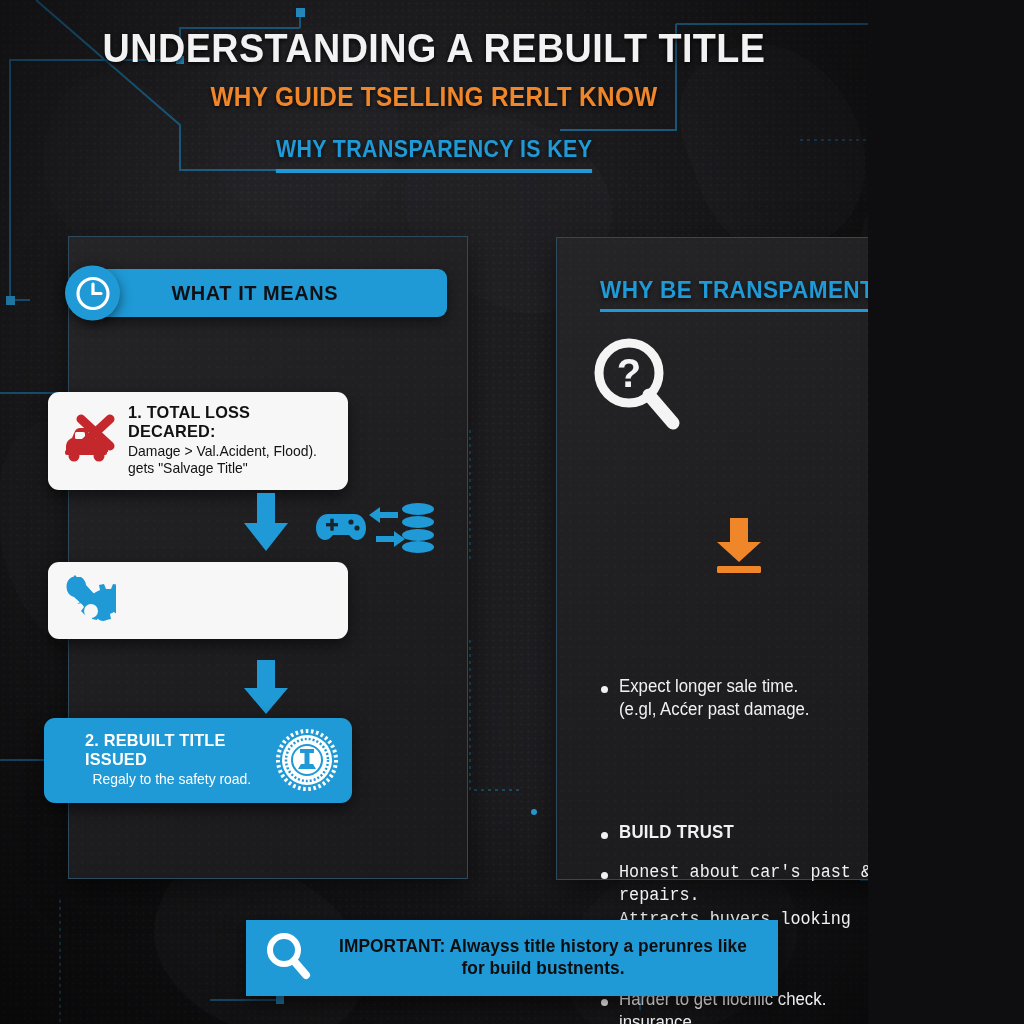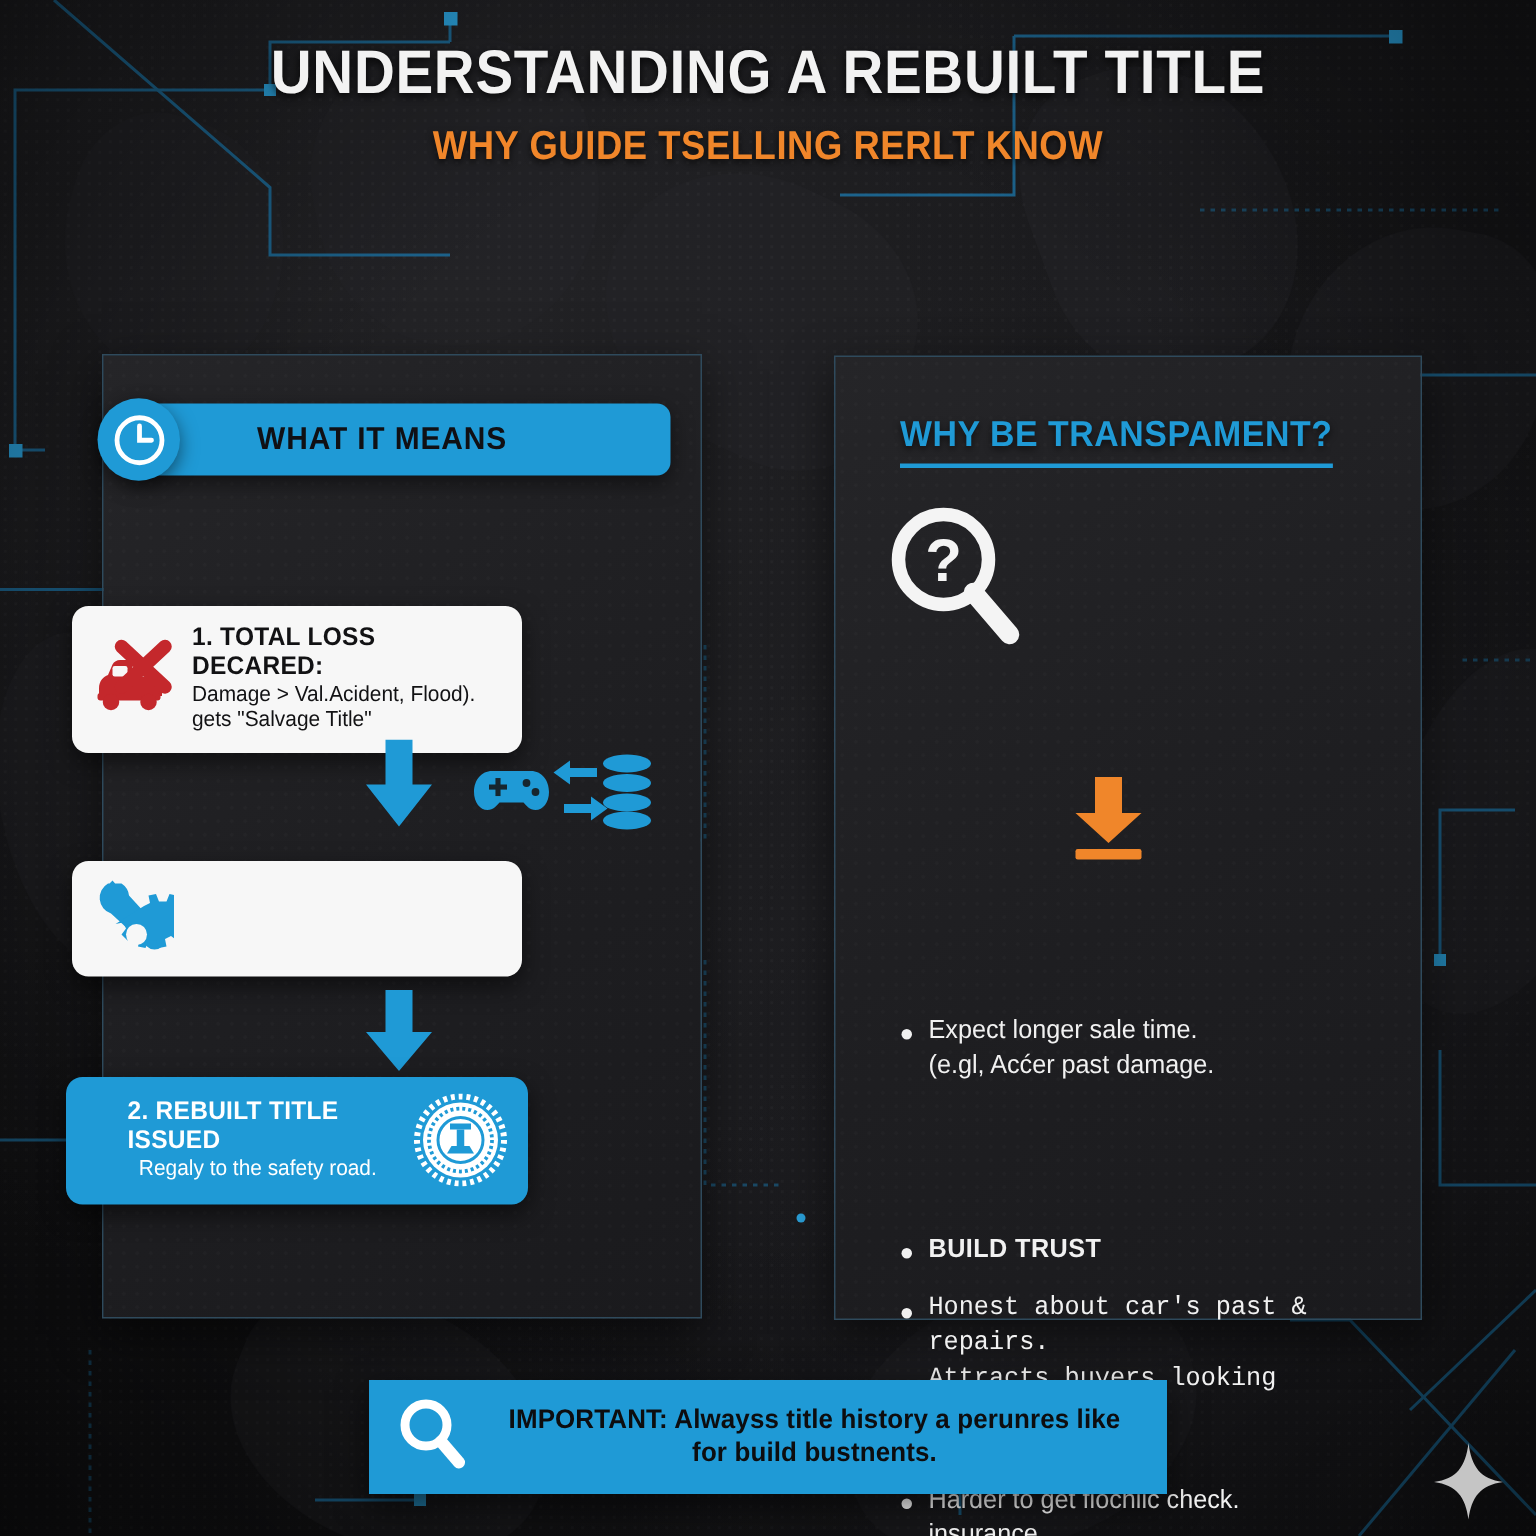--- a/index.html
+++ b/index.html
@@ -5,21 +5,21 @@
 <style>
   html, body {
     margin: 0; padding: 0;
     background: #0e0e10;
   }
   body {
     font-family: "Liberation Sans", sans-serif;
   }
   #poster {
     position: relative;
-    width: 1024px;
+    width: 868px;
     height: 1024px;
     overflow: hidden;
     background:
       radial-gradient(ellipse at 30% 25%, #232326 0%, rgba(35,35,38,0) 60%),
       radial-gradient(ellipse at 75% 70%, #202024 0%, rgba(32,32,36,0) 55%),
       linear-gradient(160deg, #1b1b1e 0%, #151517 45%, #0f0f11 100%);
     color: #ffffff;
   }
 
   
@@ -146,21 +146,21 @@
     width: 300px;
     border-radius: 11px;
     display: flex;
     align-items: center;
     gap: 10px;
     padding: 11px 14px 12px 12px;
     box-sizing: border-box;
     box-shadow: 0 6px 16px rgba(0,0,0,.55);
     z-index: 3;
   }
-  .card-light { background: #f7f7f7; color: #121214; margin-top: 12px; }
+  .card-light { background: #f7f7f7; color: #121214; }
   .card-blue  { background: #1f9ad6; color: #ffffff; left: 44px; width: 308px; }
   .card-icon { flex: 0 0 auto; display: flex; align-items: center; justify-content: center; }
   .card-body { flex: 1 1 auto; min-width: 0; }
   .card-title {
     font-size: 17px;
     font-weight: 700;
     letter-spacing: .2px;
     line-height: 1.12;
     text-transform: uppercase;
     transform: scaleX(.96);
@@ -319,20 +319,23 @@
       <rect x="276" y="996" width="8" height="8"></rect>
       <circle cx="184" cy="746" r="3"></circle>
       <circle cx="534" cy="812" r="3"></circle>
     </g>
   </svg>
   <div class="bg-vignette"></div>
 
   <div class="head-wrap">
     <div class="title-main">UNDERSTANDING A REBUILT TITLE</div>
     <div class="title-sub">WHY GUIDE TSELLING RERLT KNOW</div>
+    <div>
+      <span class="title-third">WHY TRANSPARENCY IS KEY</span>
+    </div>
   </div>
 
   <div class="panel" id="panel-left">
 
     <div class="pill">
       <div class="pill-badge">
         <svg width="38" height="38" viewBox="0 0 38 38">
           <circle cx="19" cy="19" r="15" fill="none" stroke="#ffffff" stroke-width="3.2"></circle>
           <path d="M19 9.5 L19 19 L27 19" fill="none" stroke="#ffffff" stroke-width="3.2" stroke-linecap="round"></path>
         </svg>

